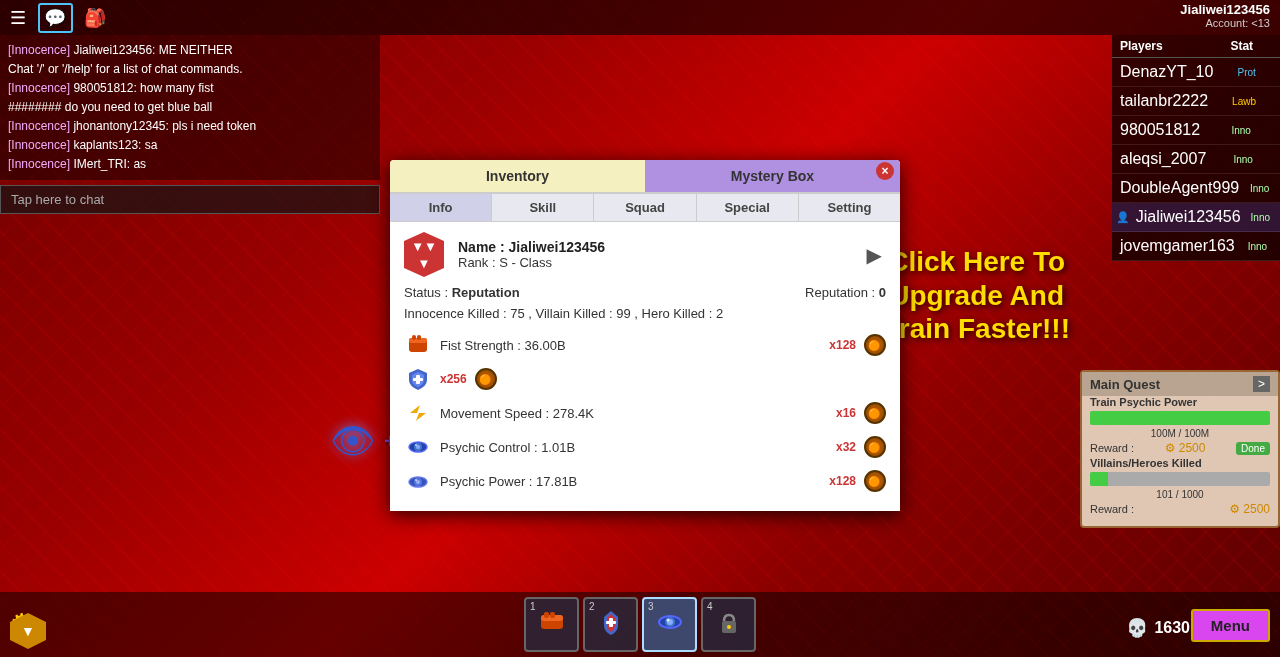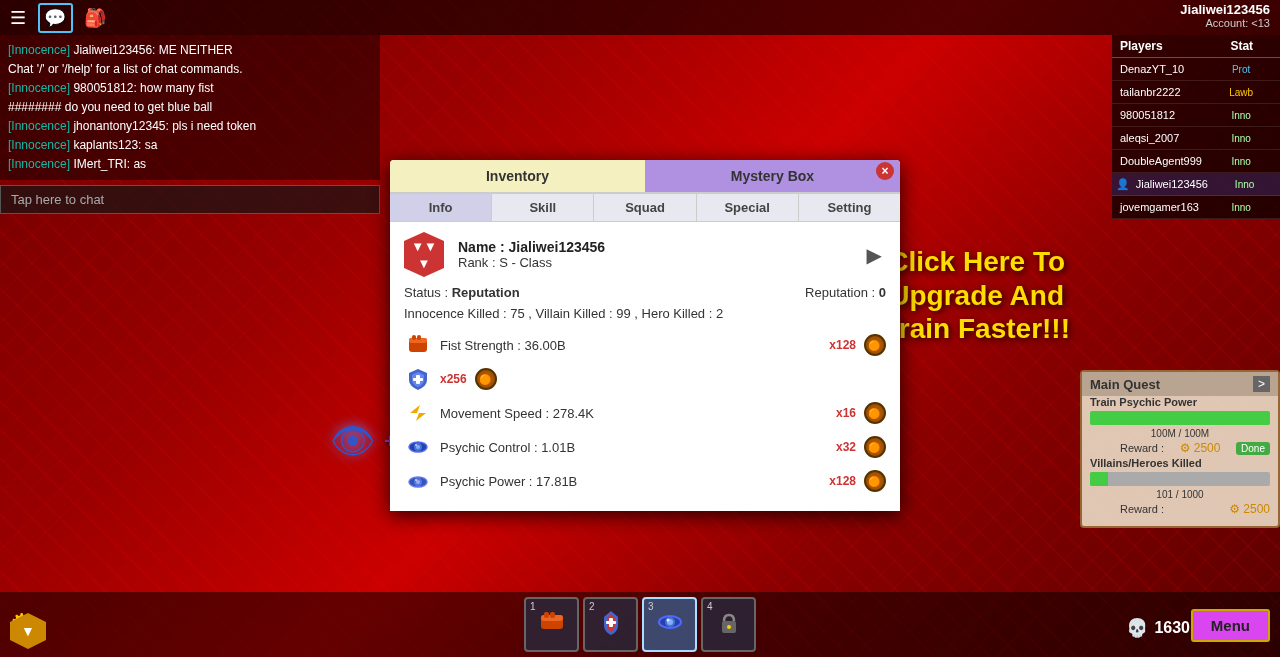--- a/index.html
+++ b/index.html
@@ -106,21 +106,21 @@
       z-index: 50;
     }
 
     .chat-messages {
       font-size: 12px;
       line-height: 1.5;
       color: white;
     }
 
     .chat-messages .msg { margin-bottom: 1px; }
-    .chat-messages .innocence { color: #14b8a6; }
+    .chat-messages .innocence { color: #f0abfc; }
 
     .chat-input-area {
       position: absolute;
       top: 185px;
       left: 0;
       width: 380px;
       background: rgba(20,20,20,0.7);
       border: 1px solid #555;
       color: #aaa;
       font-size: 13px;
@@ -159,21 +159,21 @@
     .player-row {
       display: flex;
       align-items: center;
       border-bottom: 1px solid rgba(255,255,255,0.1);
       padding: 3px 4px;
     }
 
     .player-name {
       flex: 1;
       color: white;
-      font-size: 11px;
+      font-size: 16px;
       padding: 2px 4px;
     }
 
     .player-status {
       flex: 0.8;
       font-size: 10px;
       text-align: center;
       padding: 2px;
     }
 
@@ -435,21 +435,20 @@
       text-align: center;
     }
 
     .quest-reward-row {
       display: flex;
       align-items: center;
       justify-content: space-between;
       font-size: 11px;
       color: #333;
       padding: 2px 0;
-      margin-left: 30px;
     }
 
     .quest-done-badge {
       background: #44aa44;
       color: white;
       font-size: 10px;
       padding: 1px 5px;
       border-radius: 3px;
     }
 

